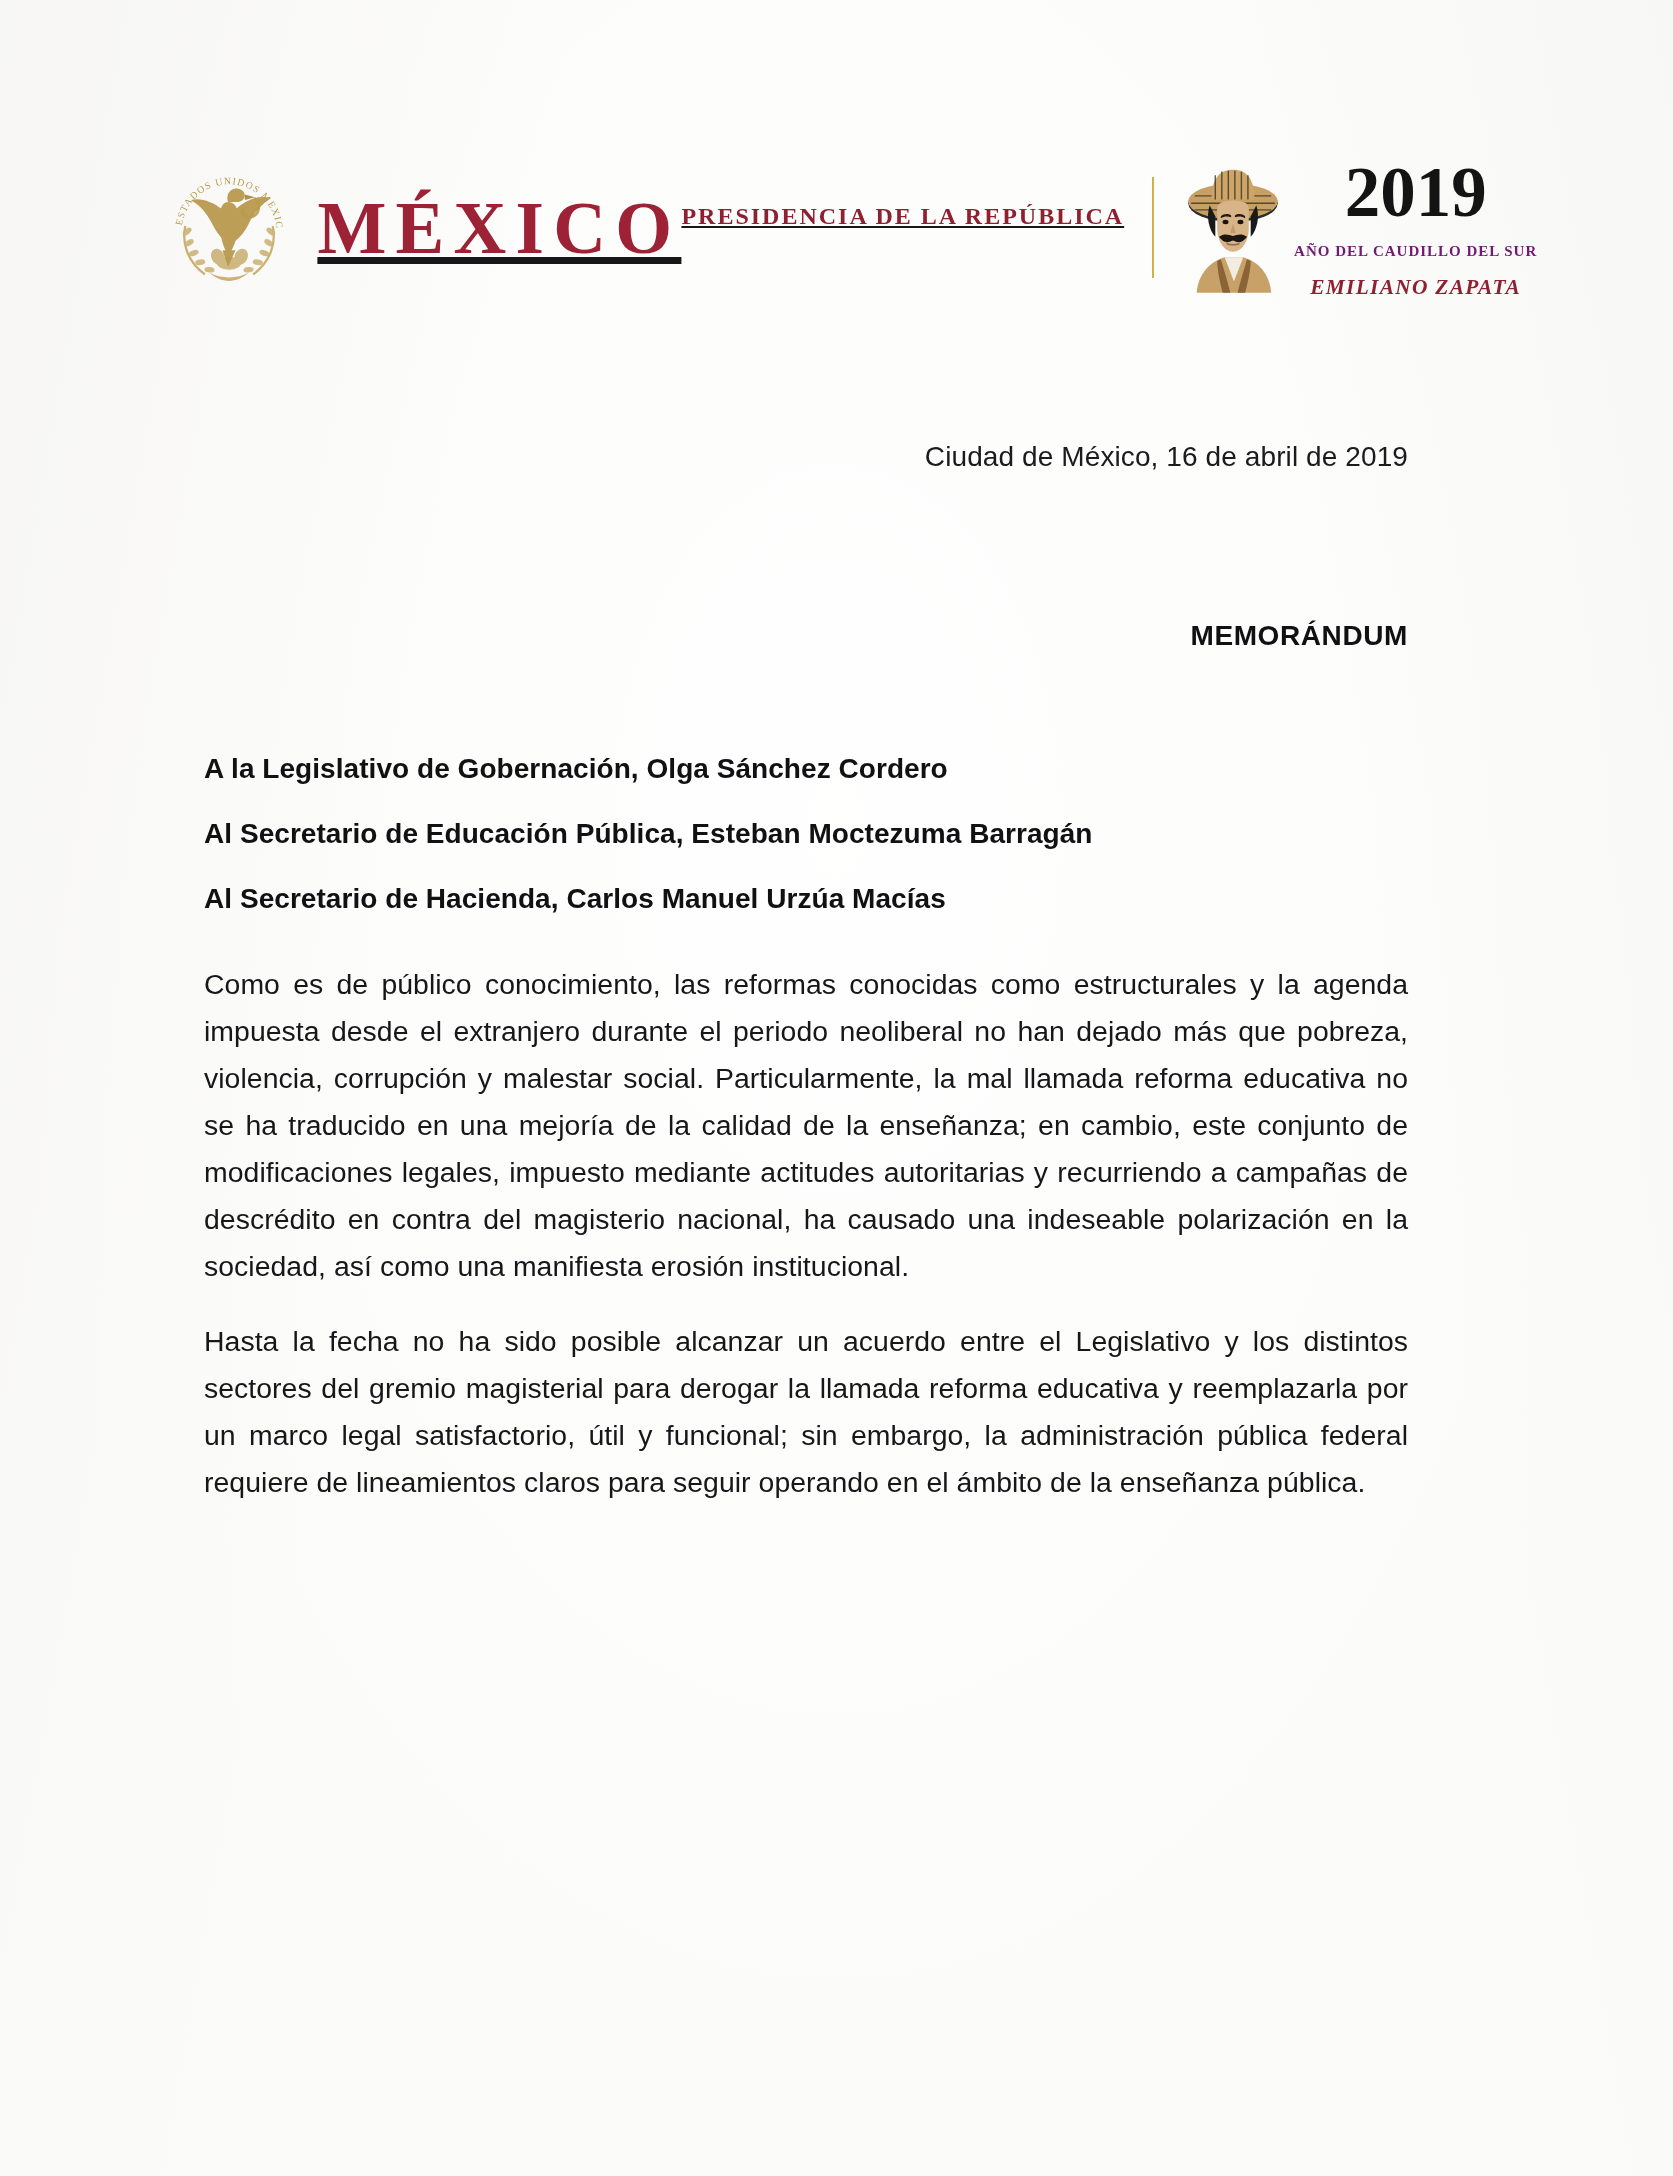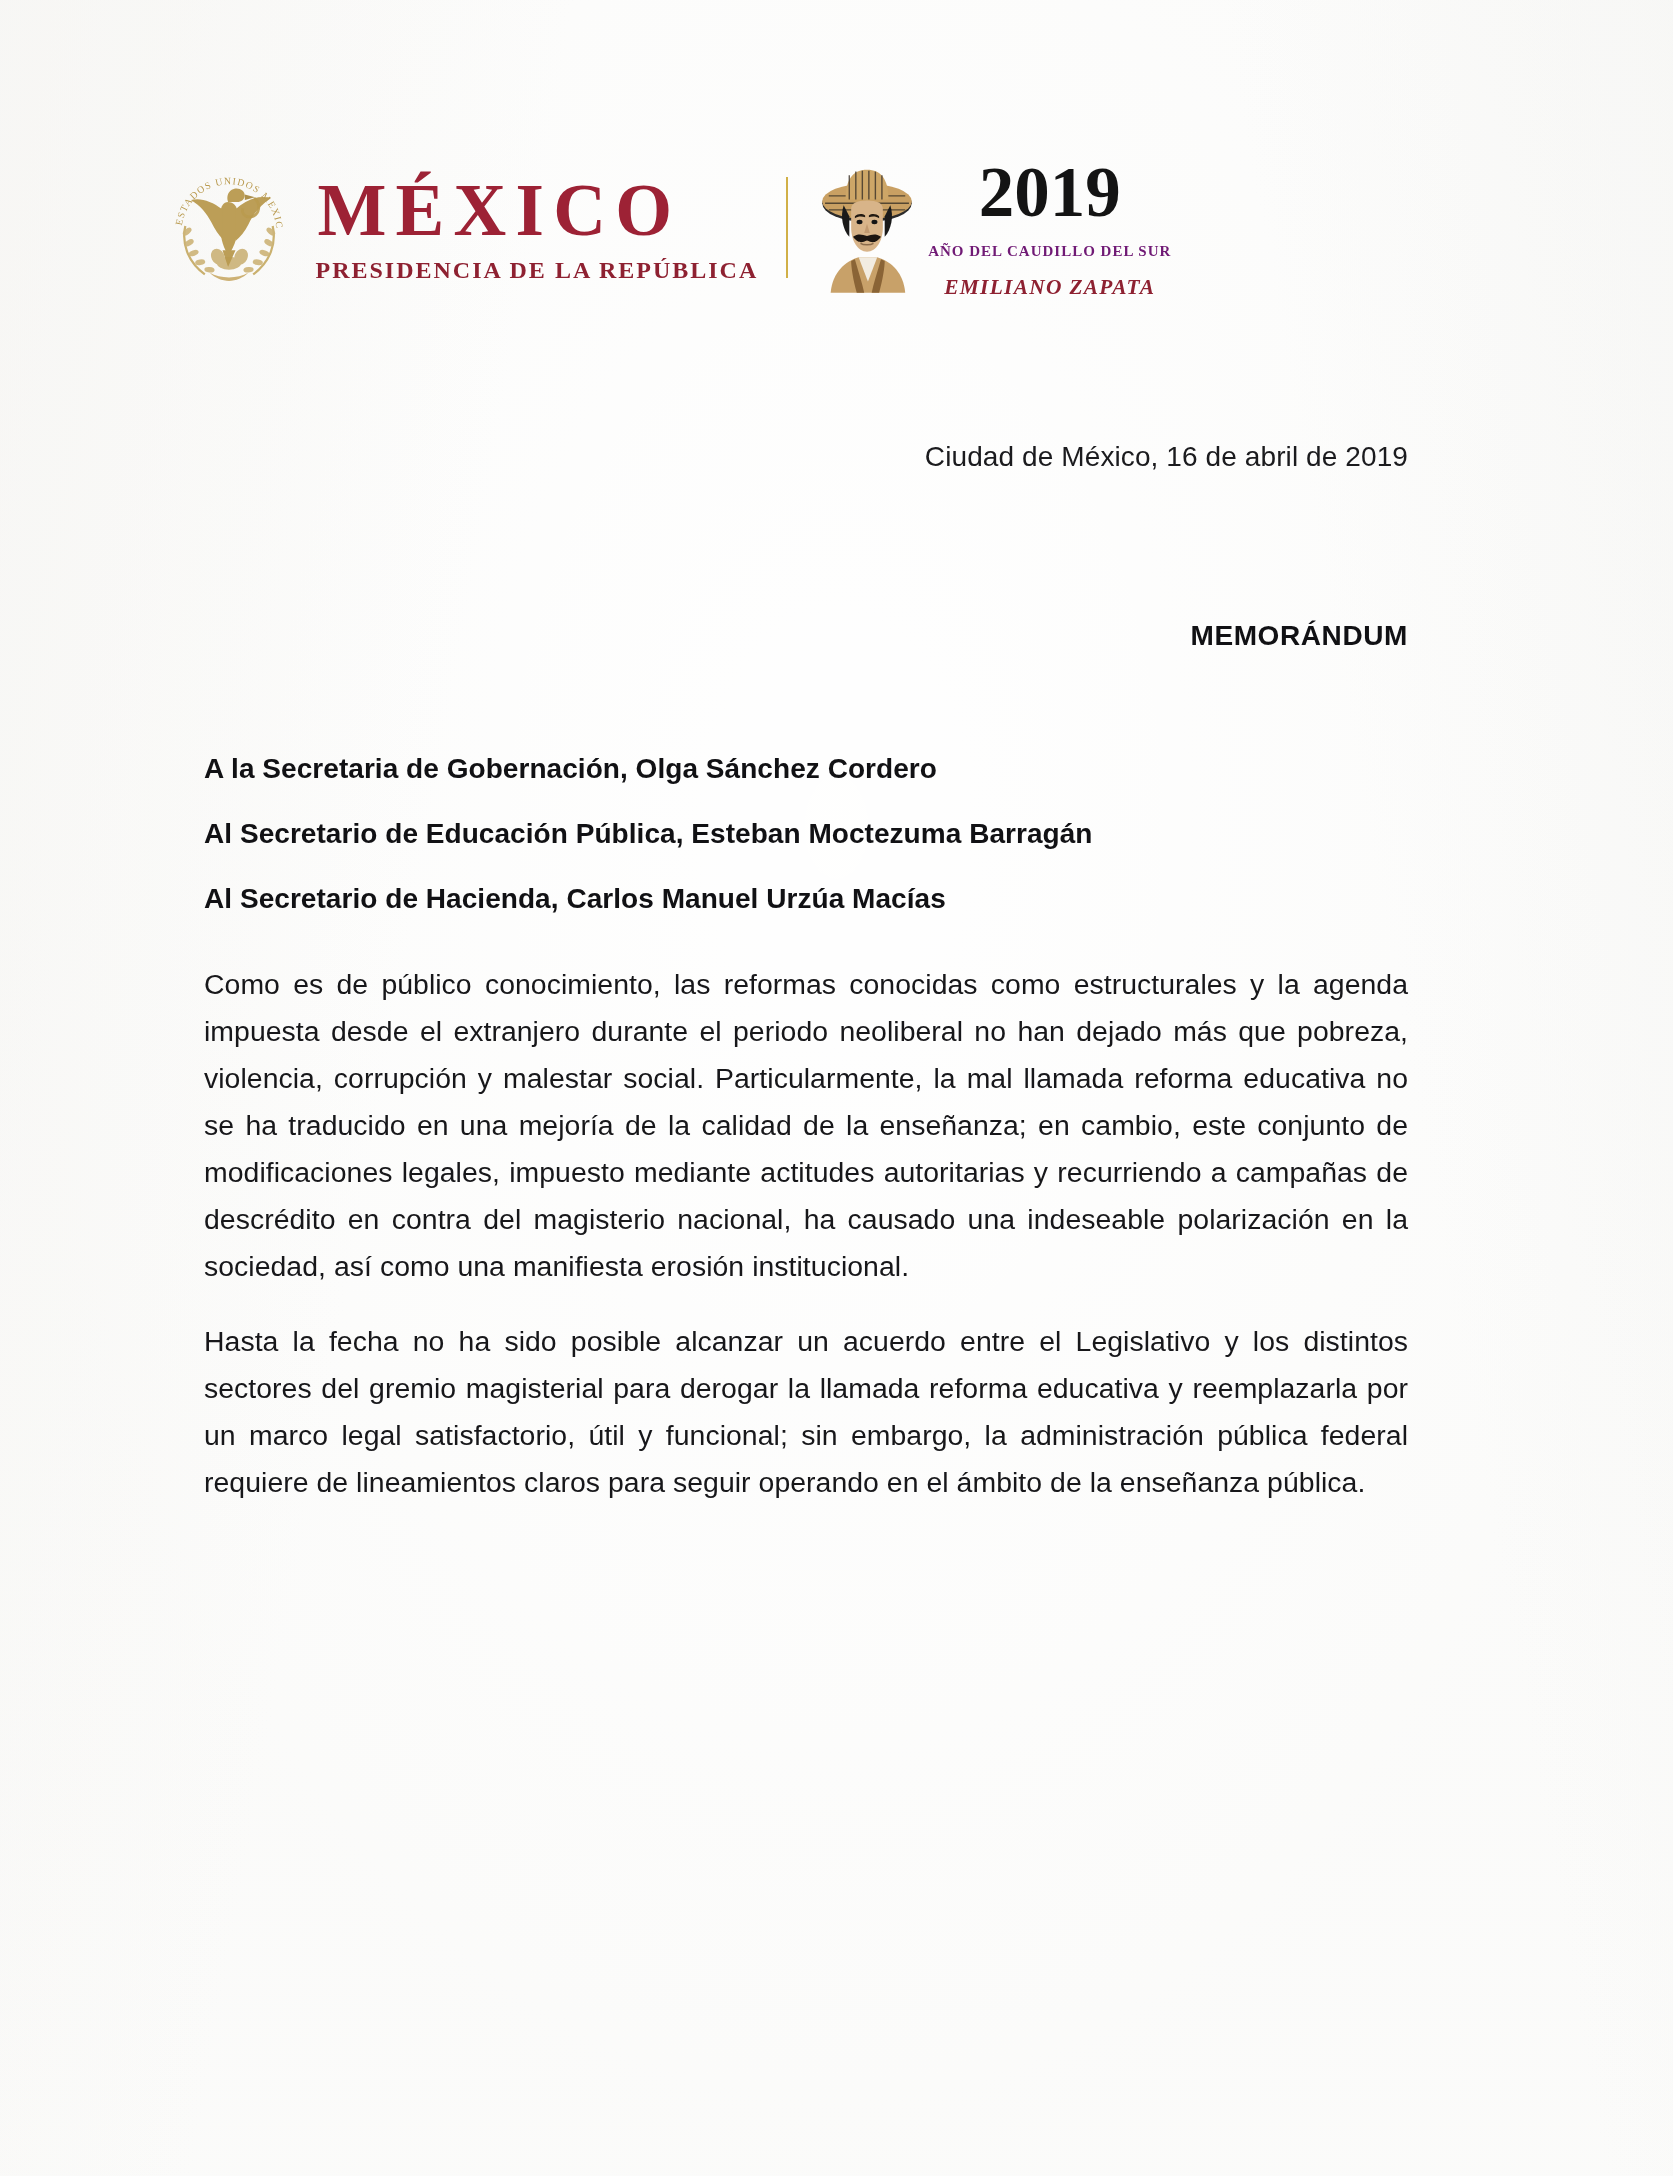--- a/index.html
+++ b/index.html
@@ -51,23 +51,24 @@
     height: 132px;
     flex: 0 0 132px;
     position: relative;
   }
   .coat-of-arms svg { display: block; width: 132px; height: 132px; }
 
   .mexico-block {
     margin-left: 20.5px;
     flex: 0 0 auto;
     display: flex;
-    flex-direction: column;
+    flex-direction: row;
     justify-content: center;
     padding-top: 3.7px;
+    text-decoration: underline;
   }
 
   .mexico-word {
     font-family: "Liberation Serif", serif;
     font-weight: 700;
     font-size: 73px;
     letter-spacing: 9.3px;
     color: #9d2235;
     line-height: 0.98;
     white-space: nowrap;
@@ -329,21 +330,21 @@
       </div>
     </div>
 
     <div class="doc-body">
 
       <div class="date-line">Ciudad de México, 16 de abril de 2019</div>
 
       <div class="memo-title">MEMORÁNDUM</div>
 
       <div class="addressees">
-        <div class="addressee-line">A la Secretaria de Gobernación, Olga Sánchez Cordero</div>
+        <div class="addressee-line">A la Legislativo de Gobernación, Olga Sánchez Cordero</div>
         <div class="addressee-line">Al Secretario de Educación Pública, Esteban Moctezuma Barragán</div>
         <div class="addressee-line">Al Secretario de Hacienda, Carlos Manuel Urzúa Macías</div>
       </div>
 
       <div class="paragraphs">
         <p class="body-paragraph">Como es de público conocimiento, las reformas conocidas como estructurales y la agenda impuesta desde el extranjero durante el periodo neoliberal no han dejado más que pobreza, violencia, corrupción y malestar social. Particularmente, la mal llamada reforma educativa no se ha traducido en una mejoría de la calidad de la enseñanza; en cambio, este conjunto de modificaciones legales, impuesto mediante actitudes autoritarias y recurriendo a campañas de descrédito en contra del magisterio nacional, ha causado una indeseable polarización en la sociedad, así como una manifiesta erosión institucional.</p>
         <p class="body-paragraph">Hasta la fecha no ha sido posible alcanzar un acuerdo entre el Legislativo y los distintos sectores del gremio magisterial para derogar la llamada reforma educativa y reemplazarla por un marco legal satisfactorio, útil y funcional; sin embargo, la administración pública federal requiere de lineamientos claros para seguir operando en el ámbito de la enseñanza pública.</p>
       </div>
 
     </div>

